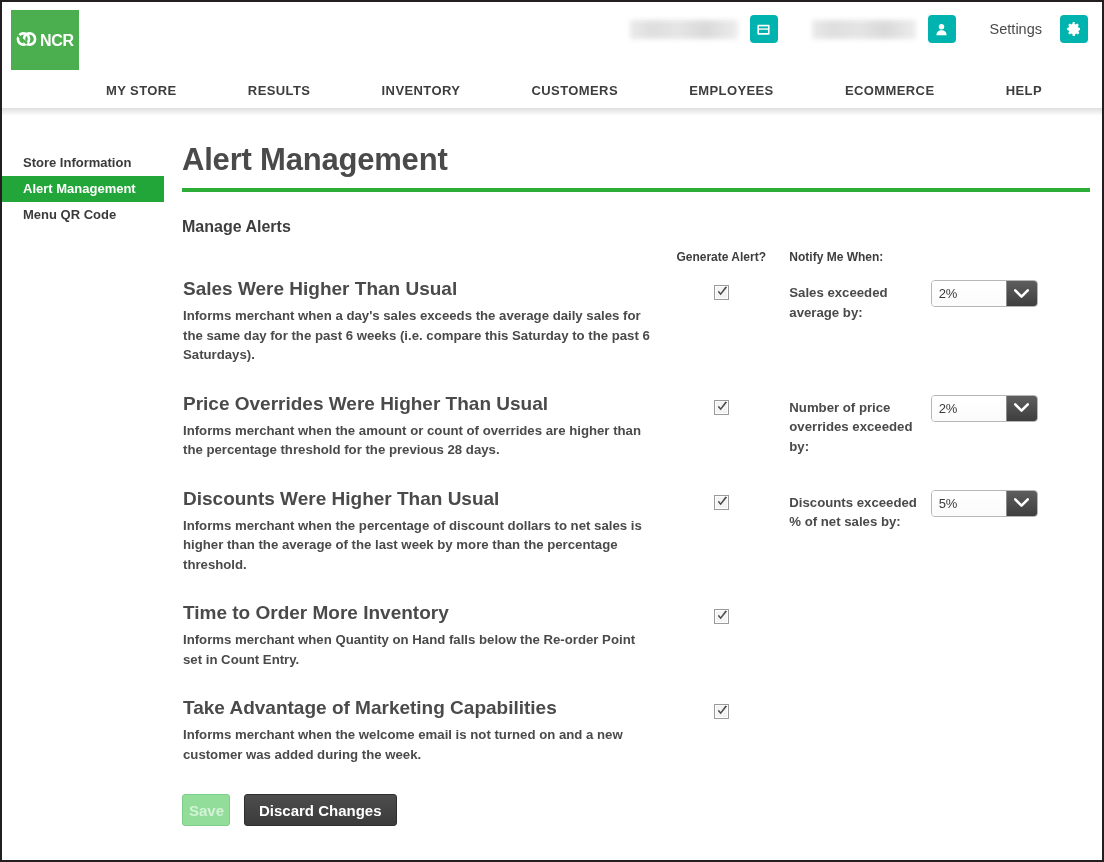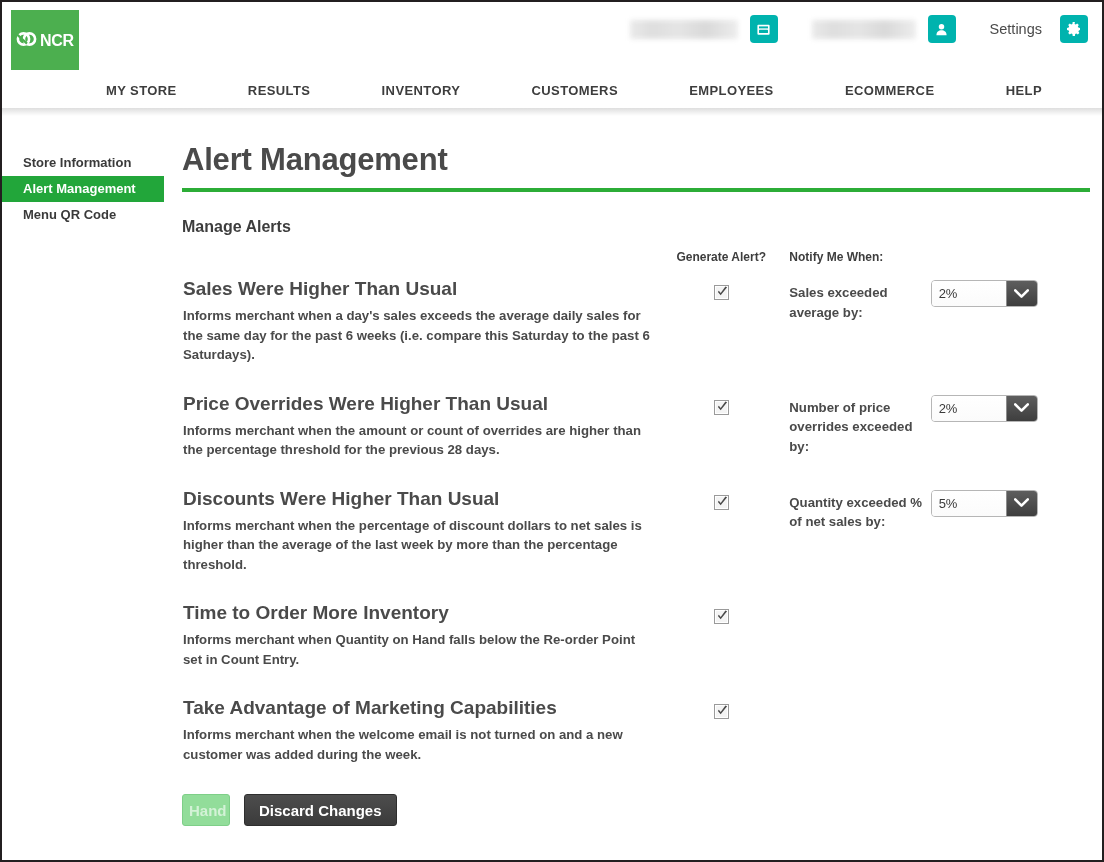--- a/index.html
+++ b/index.html
@@ -437,21 +437,21 @@
                 </div></td>
             </tr>
             <tr>
               <td>
                 <div class="alert-title">Discounts Were Higher Than Usual</div>
                 <div class="alert-desc">Informs merchant when the percentage of discount dollars to net sales is higher than the average of the last week by more than the percentage threshold.</div>
               </td>
               <td class="td-check"><span class="cbx"><svg class="tick" viewBox="0 0 12 12" aria-hidden="true">
                     <path d="M1 6 L4 9.5 L11 0.8 L9.2 0 L4 7 L2 4.6 Z" fill="#4a4a4a"></path>
                   </svg></span></td>
-              <td class="when-label">Quantity exceeded % of net sales by:</td>
+              <td class="when-label">Discounts exceeded % of net sales by:</td>
               <td class="td-sel"><div class="select">
                   <div class="value">5%</div>
                   <div class="arrow">
                     <svg width="15" height="10" viewBox="0 0 15 10" aria-hidden="true">
                       <path d="M1.2 1.4 L7.5 7.6 L13.8 1.4" fill="none" stroke="#ffffff" stroke-width="2.6" stroke-linecap="round" stroke-linejoin="round"></path>
                     </svg>
                   </div>
                 </div></td>
             </tr>
             <tr>
@@ -473,19 +473,19 @@
               <td class="td-check"><span class="cbx"><svg class="tick" viewBox="0 0 12 12" aria-hidden="true">
                     <path d="M1 6 L4 9.5 L11 0.8 L9.2 0 L4 7 L2 4.6 Z" fill="#4a4a4a"></path>
                   </svg></span></td>
               <td class="when-label"></td>
               <td class="td-sel"></td>
             </tr>
           </tbody>
       </table>
 
       <div class="buttons">
-        <button class="btn btn-save" disabled="">Hand</button>
+        <button class="btn btn-save" disabled="">Save</button>
         <button class="btn btn-discard">Discard Changes</button>
       </div>
 
     </div>
   </div>
 </div>
 
 </body></html>

